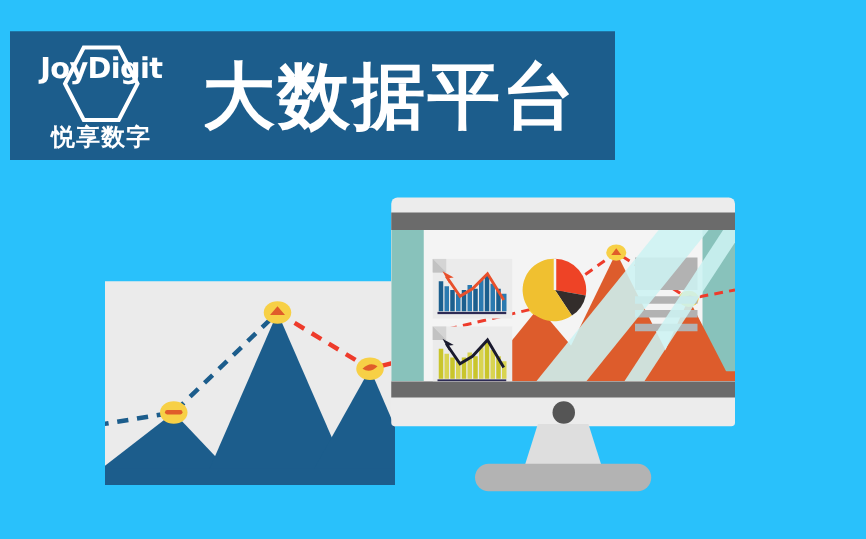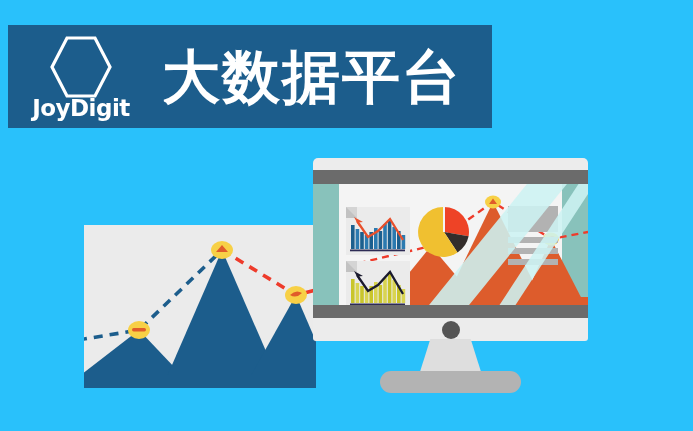--- a/index.html
+++ b/index.html
@@ -10,21 +10,21 @@
   }
   #stage{position:relative;width:693px;height:431px;background:#29c1fb;overflow:hidden;}
 
   
   .banner{
     position:absolute;left:8px;top:25px;width:484px;height:103px;
     background:#1c5d8c;display:flex;align-items:center;
   }
   .logo-block{
     position:relative;width:118px;height:86px;margin-left:14px;
-    display:flex;flex-direction:column;align-items:center;justify-content:flex-end;
+    display:flex;flex-direction:column;align-items:center;justify-content:space-between;
   }
   .hex-ring{
     position:absolute;left:28px;top:2px;width:62px;height:62px;
   }
   .logo-word{
     position:relative;z-index:3;font-size:23px;font-weight:bold;color:#ffffff;
     letter-spacing:-0.5px;font-family:"DejaVu Sans",sans-serif;
     line-height:1;margin-top:10px;white-space:nowrap;
   }
   .logo-sub{
@@ -90,20 +90,21 @@
 
   <div class="banner">
 
     <div class="logo-block">
       <div class="hex-ring">
         <svg width="62" height="62" viewBox="0 0 62 62">
           <polygon points="17,2 45,2 60,31 45,60 17,60 2,31" fill="none" stroke="#ffffff" stroke-width="3.2"></polygon>
         </svg>
       </div>
       <div class="logo-word">JoyDigit</div>
+      <div class="logo-sub">悦享数字</div>
     </div>
 
     <div class="banner-title">大数据平台</div>
   </div>
 
   <div class="left-panel">
     <svg width="232" height="163" viewBox="0 0 232 163">
 
       <polygon points="-20,163 55,105 110,163" fill="#1c5d8c"></polygon>
       <polygon points="78,163 138,25 198,163" fill="#1c5d8c"></polygon>

